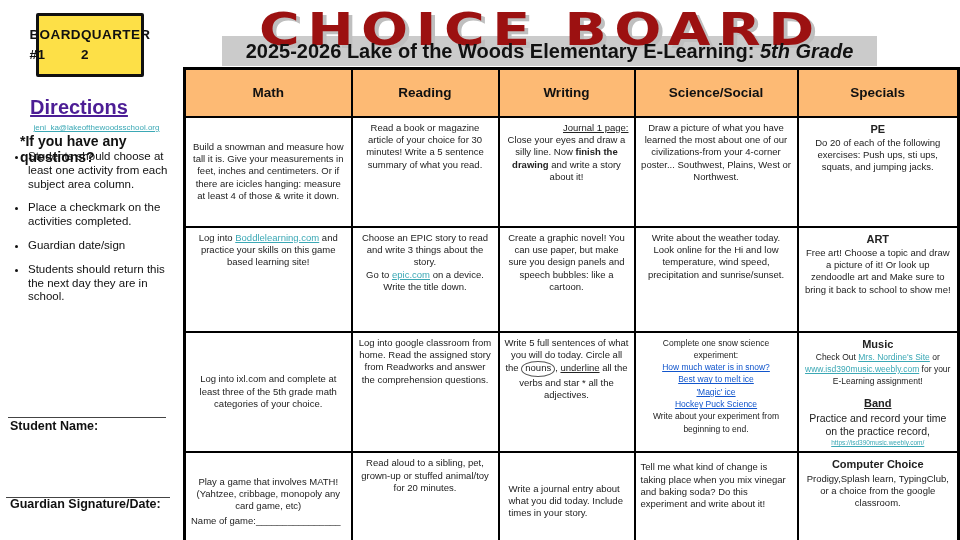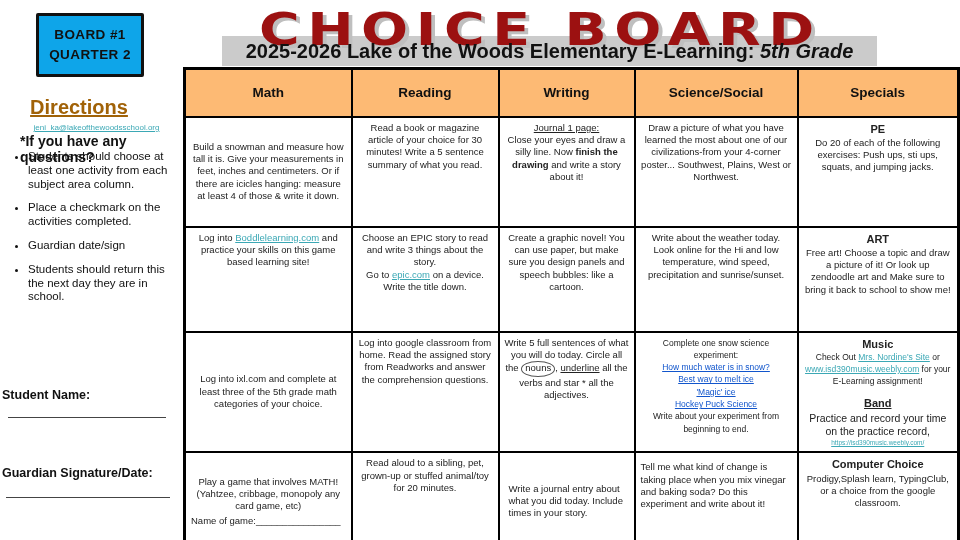--- a/index.html
+++ b/index.html
@@ -1,56 +1,56 @@
 <!DOCTYPE html>
 <html><head>
 <meta charset="utf-8">
 <style>
   * { margin:0; padding:0; box-sizing:border-box; }
   html,body { width:960px; height:540px; background:#fff; font-family:"Liberation Sans", sans-serif; }
   .page { position:relative; width:960px; height:540px; background:#fff; overflow:hidden; }
 
   
   .badge { position:absolute; left:36px; top:13px; width:108px; height:64px;
-    background:#0ea5e9; border:3px solid #111; border-radius:2px;
-    display:flex; flex-direction:column; align-items:center; justify-content:center;
+    background:#fde047; border:3px solid #111; border-radius:2px;
+    display:flex; flex-direction:row; align-items:center; justify-content:center;
     font-weight:800; font-size:13.5px; letter-spacing:.4px; color:#111; line-height:1.45; }
 
   
   .gray-band { position:absolute; left:222px; top:36px; width:655px; height:30px; background:#CBCBCB; }
   .title-wrap { position:absolute; left:195px; top:4px; width:690px; text-align:center; z-index:2; }
   .title-text { display:inline-block; font-family:"DejaVu Sans", sans-serif; font-weight:800;
     font-size:44px; letter-spacing:6px; color:#9C1111; transform:scaleX(1.26);
     text-shadow:3px 3px 0 #bfbfbf; white-space:nowrap; }
   .subtitle { position:absolute; left:222px; top:36px; width:655px; height:30px; z-index:3;
     text-align:center; line-height:30px; font-size:20px; font-weight:700; color:#111; }
   .subtitle .grade { font-style:italic; }
 
   
   .directions-h { position:absolute; left:0; top:96px; width:158px; text-align:center;
-    font-size:20px; font-weight:600; text-decoration:underline; color:#a16207; }
+    font-size:20px; font-weight:600; text-decoration:underline; color:#4c1d95; }
   .email-link { position:absolute; left:14px; top:123px; width:165px; font-size:8px;
     color:#3BA8B5; text-decoration:underline; text-align:center; cursor:pointer; }
   .note { position:absolute; left:20px; top:133px; width:160px; font-size:14px; font-weight:700; color:#111; }
   .bullets { position:absolute; left:14px; top:150px; width:168px; list-style:disc; padding-left:14px; }
   .bullets li { font-size:11.5px; line-height:1.2; margin-bottom:10px; color:#111; }
-  .fill-label { position:absolute; left:2px; font-size:12.5px; font-weight:700; color:#111; }
+  .fill-label { position:absolute; left:10px; font-size:12.5px; font-weight:700; color:#111;margin-top:31px; }
   .fill-line { position:absolute; border-bottom:1.5px solid #444; }
 
   
   .board { position:absolute; left:183px; top:67px; }
   table { border-collapse:collapse; table-layout:fixed; width:774px; }
   th, td { border:2px solid #000; }
   table { border:3px solid #000; }
   th { background:#fdba74; font-size:13.5px; font-weight:600; color:#111; height:48px; }
   td { padding:4px 5px; font-size:9.5px; line-height:1.3; color:#222; text-align:center; vertical-align:top; }
   td.vmid { vertical-align:middle; }
   td.left { text-align:left; }
   .cell-title { font-weight:700; font-size:11px; margin-bottom:1px; }
-  .u-head { text-decoration:underline; }
+  .u-head { text-decoration:underline;text-align:right; }
   .b { font-weight:700; }
   .u { text-decoration:underline; }
   .circled { display:inline-block; border:1.3px solid #555; border-radius:50%; padding:0 3px 1px 3px; }
   .tlink { color:#3BA8B5; text-decoration:underline; cursor:pointer; }
   .blink { display:block; color:#1155CC; text-decoration:underline; cursor:pointer; font-size:8.5px; line-height:1.45; }
   .sci3 { font-size:8.5px; line-height:1.45; }
   .music-body { font-size:8.5px; line-height:1.4; }
   .band-title { font-weight:700; font-size:11px; text-decoration:underline; margin-top:9px; }
   .band-body { font-size:10.5px; line-height:1.25; margin-top:1px; }
   .band-link { font-size:6.5px; color:#3BA8B5; text-decoration:underline; cursor:pointer; display:block; margin-top:1px; }

